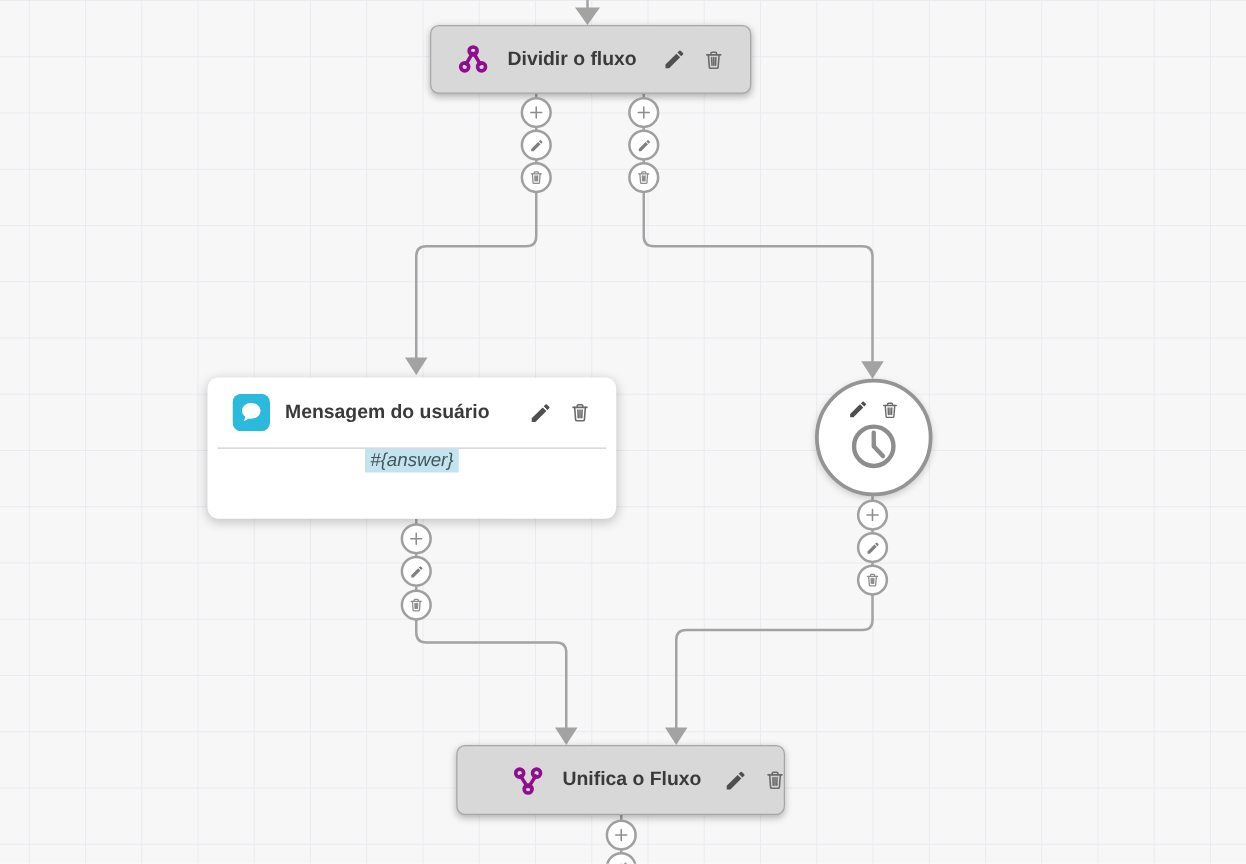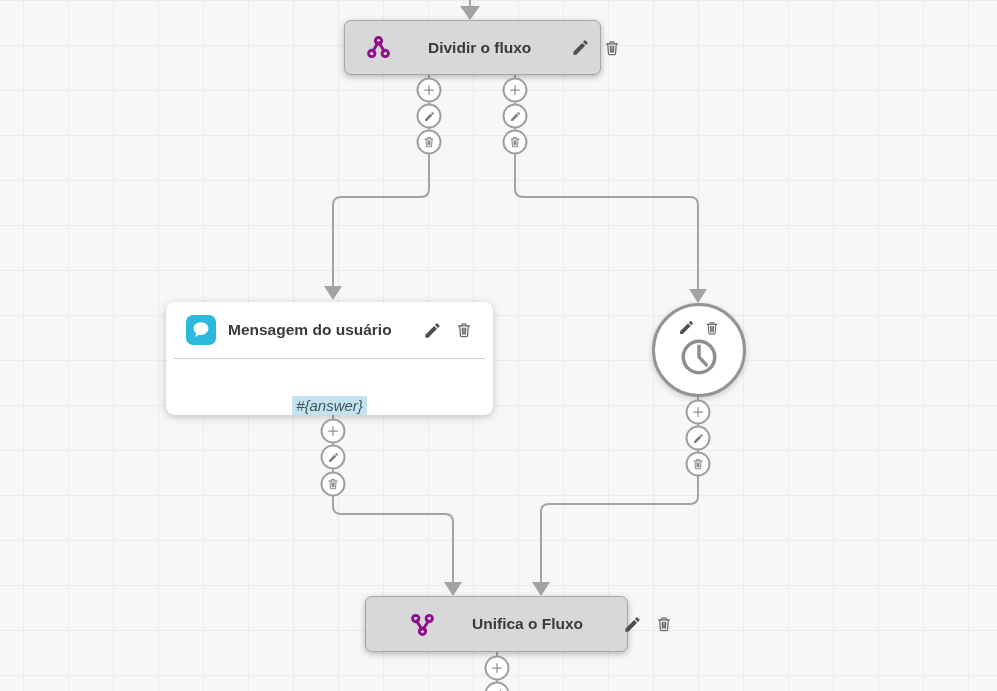--- a/index.html
+++ b/index.html
@@ -15,42 +15,41 @@
   }
   .edges { position:absolute; left:0; top:0; }
   .edge { fill:none; stroke:var(--connector, #a3a3a3); stroke-width:2; }
   .arrow { fill:var(--connector, #a3a3a3); }
 
   .gray-node {
     position:absolute; display:flex; align-items:center;
     background:#d8d8d8; border:1px solid #a6a6a6; border-radius:7px;
     box-shadow:0 2px 6px rgba(0,0,0,.28); box-sizing:border-box; padding:0 20px;
     cursor:pointer;
-    gap:22px;
   }
   .node-label { font-weight:bold; font-size:15.5px; color:#3a3a3a; margin-left:14px; white-space:nowrap; }
 
   .node-icon-purple { width:27px; height:27px; color:var(--purple, #8e0e8e); flex:0 0 auto; }
   .node-icon-purple svg { width:100%; height:100%; display:block; }
 
   .actions { margin-left:auto; display:flex; align-items:center; gap:13px; padding-left:18px; }
   .action-edit { width:19px; height:19px; color:#4f4f4f; cursor:pointer; }
   .action-delete { width:18px; height:18px; color:#6b6b6b; cursor:pointer; }
   .action-edit svg, .action-delete svg { width:100%; height:100%; display:block; }
 
   .white-card {
     position:absolute; background:#fff; border-radius:9px;
     box-shadow:0 2px 9px rgba(0,0,0,.22); box-sizing:border-box; cursor:pointer;
   }
   .card-header { display:flex; align-items:center; height:56px; padding:0 20px; }
   .chat-icon { width:30px; height:30px; color:var(--chat_blue, #2bb9dc); flex:0 0 auto; }
   .chat-icon svg { width:100%; height:100%; display:block; }
   .card-title { font-weight:bold; font-size:15.5px; color:#3a3a3a; margin-left:12px; white-space:nowrap; }
   .card-divider { border-top:1px solid #cfcfcf; margin:0 8px; }
-  .card-body { display:flex; justify-content:center; align-items:flex-end; height:56px; }
+  .card-body { display:flex; justify-content:center; align-items:flex-start; height:56px; }
   .var-chip { font-style:italic; font-size:15px; color:#44545c; background:var(--highlight, #c3e4ef); padding:1px 4px; }
 
   .circle-btn {
     position:absolute; width:25px; height:25px; transform:translate(-50%,-50%);
     border-radius:50%; background:#fff; border:2px solid #9f9f9f; color:#8d8d8d;
     display:flex; align-items:center; justify-content:center; box-sizing:border-box;
     cursor:pointer;
   }
   .circle-btn svg { display:block; }
   .icon-plus  { width:15px; height:15px; }

